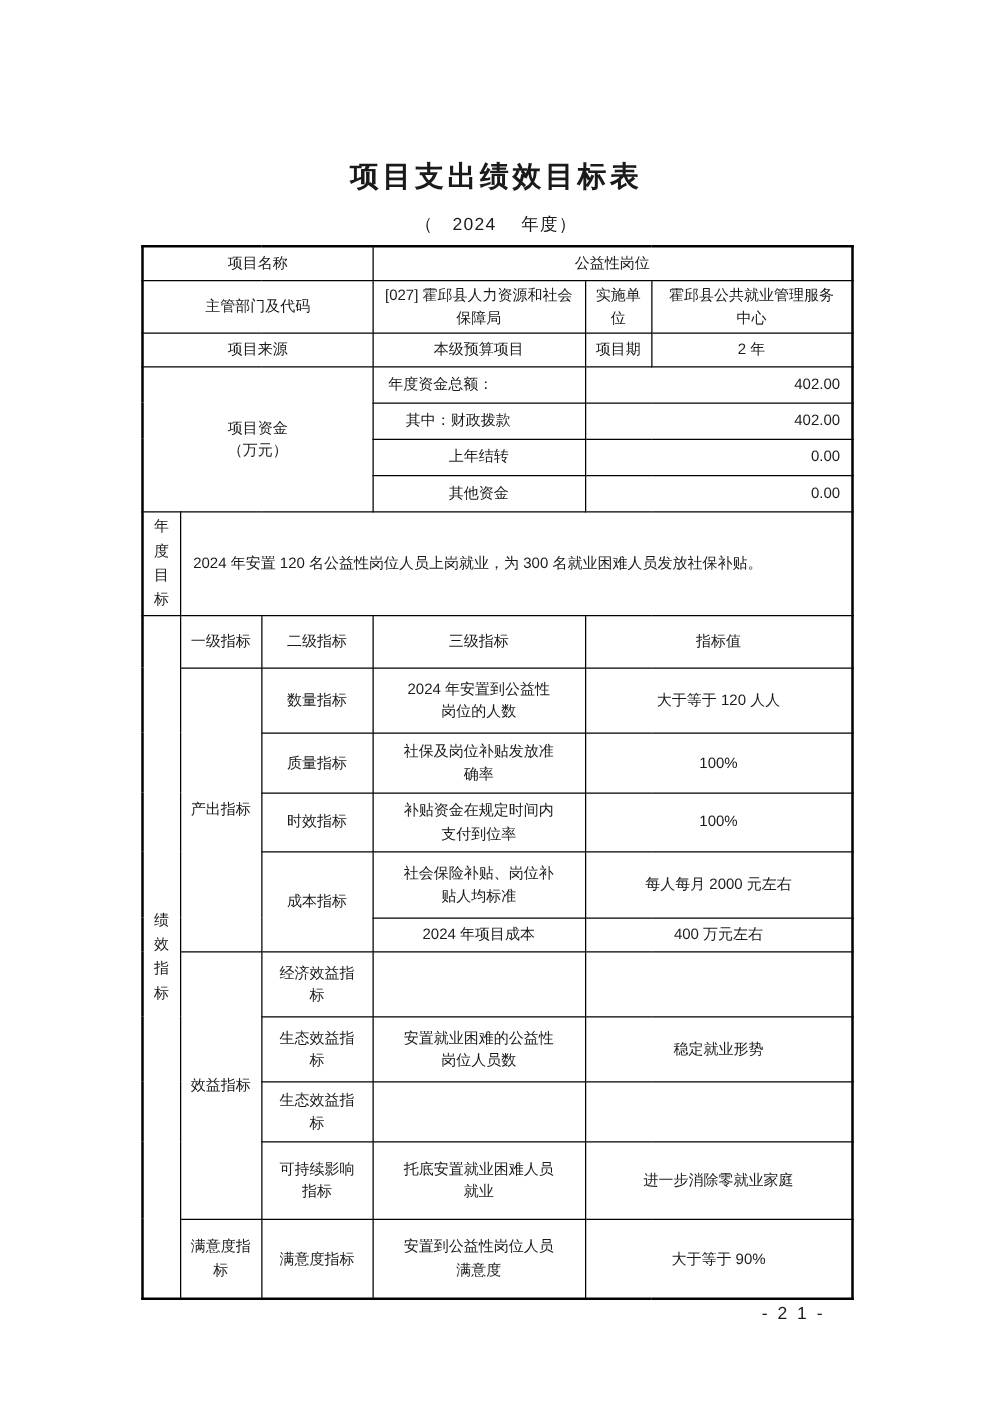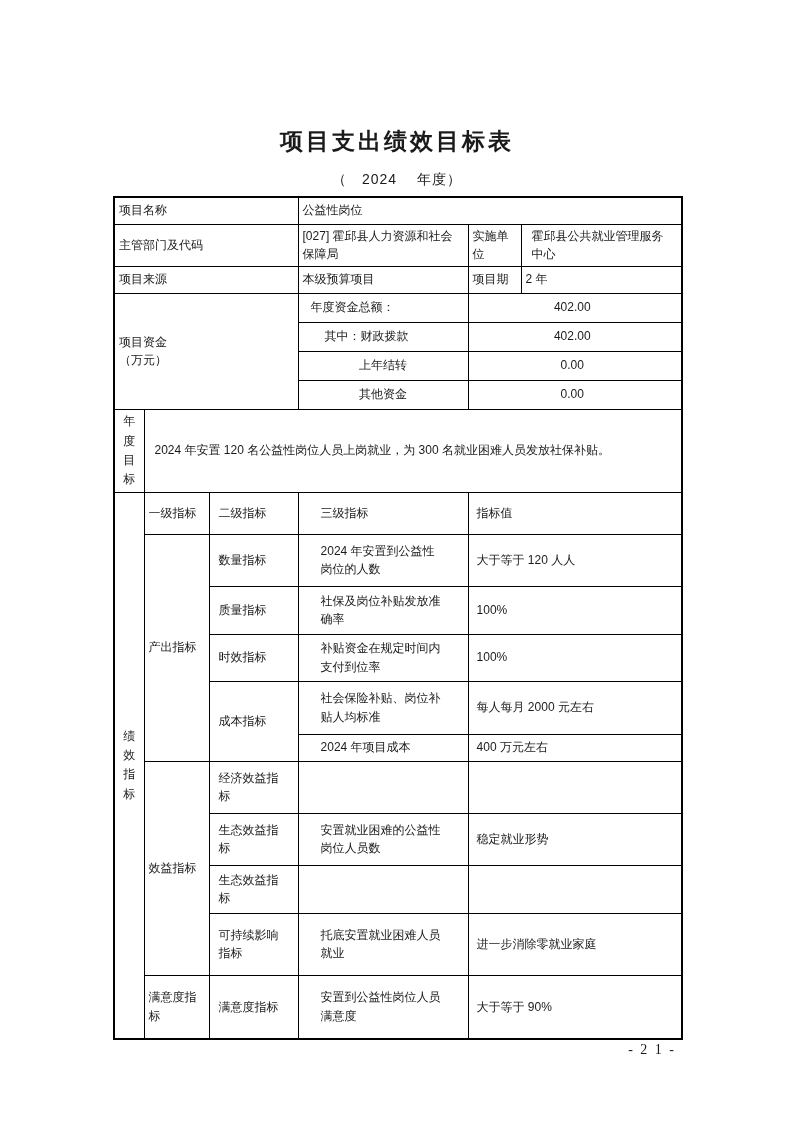--- a/index.html
+++ b/index.html
@@ -21,41 +21,41 @@
     font-size:14px; letter-spacing:1px;
     margin-top:13px; margin-bottom:7px; line-height:20px;
   }
   table.main {
     width:568px; border-collapse:collapse; table-layout:fixed;
     border:2px solid #000;
   }
   td {
     border:1px solid #000;
     font-size:12px; line-height:1.55;
-    vertical-align:middle; 
+    vertical-align:middle; text-align:center;
     padding:2px 4px;
     word-break:break-word; overflow-wrap:break-word;
   }
   .impl-val { padding:2px 10px; }
   .fund-label-cell { text-align:left; }
   .fund-0 { padding-left:12px; }
   .fund-1 { padding-left:26px; }
   .fund-c { text-align:center; }
-  .fund-value { text-align:center; padding-right:9px; }
+  .fund-value { text-align:right; padding-right:9px; }
   .vert-cell { padding:2px 1px; }
   .vtext { width:1em; margin:0 auto; word-break:break-all; line-height:1.6; }
   .target-text { text-align:left; padding-left:10px; padding-right:20px; }
   .l1 { padding:2px 4px; }
   .l2 { padding:2px 9px;margin-top:46px;  }
   .l3 { padding:2px 22px; }
   .val { padding:2px 8px; }
   .page-number {
-    position:absolute; top:1042px; right:118px;
+    position:absolute; top:1042px; right:134px;
     font-size:14px; letter-spacing:2px;
-    font-family:Liberation Serif, serif;
+    font-family:Liberation Sans, sans-serif;
   }
 </style>
 </head>
 <body>
 
 <div class="sheet">
 
   <div class="doc-title">项目支出绩效目标表</div>
   <div class="doc-subtitle">（　2024　 年度）</div>
 

